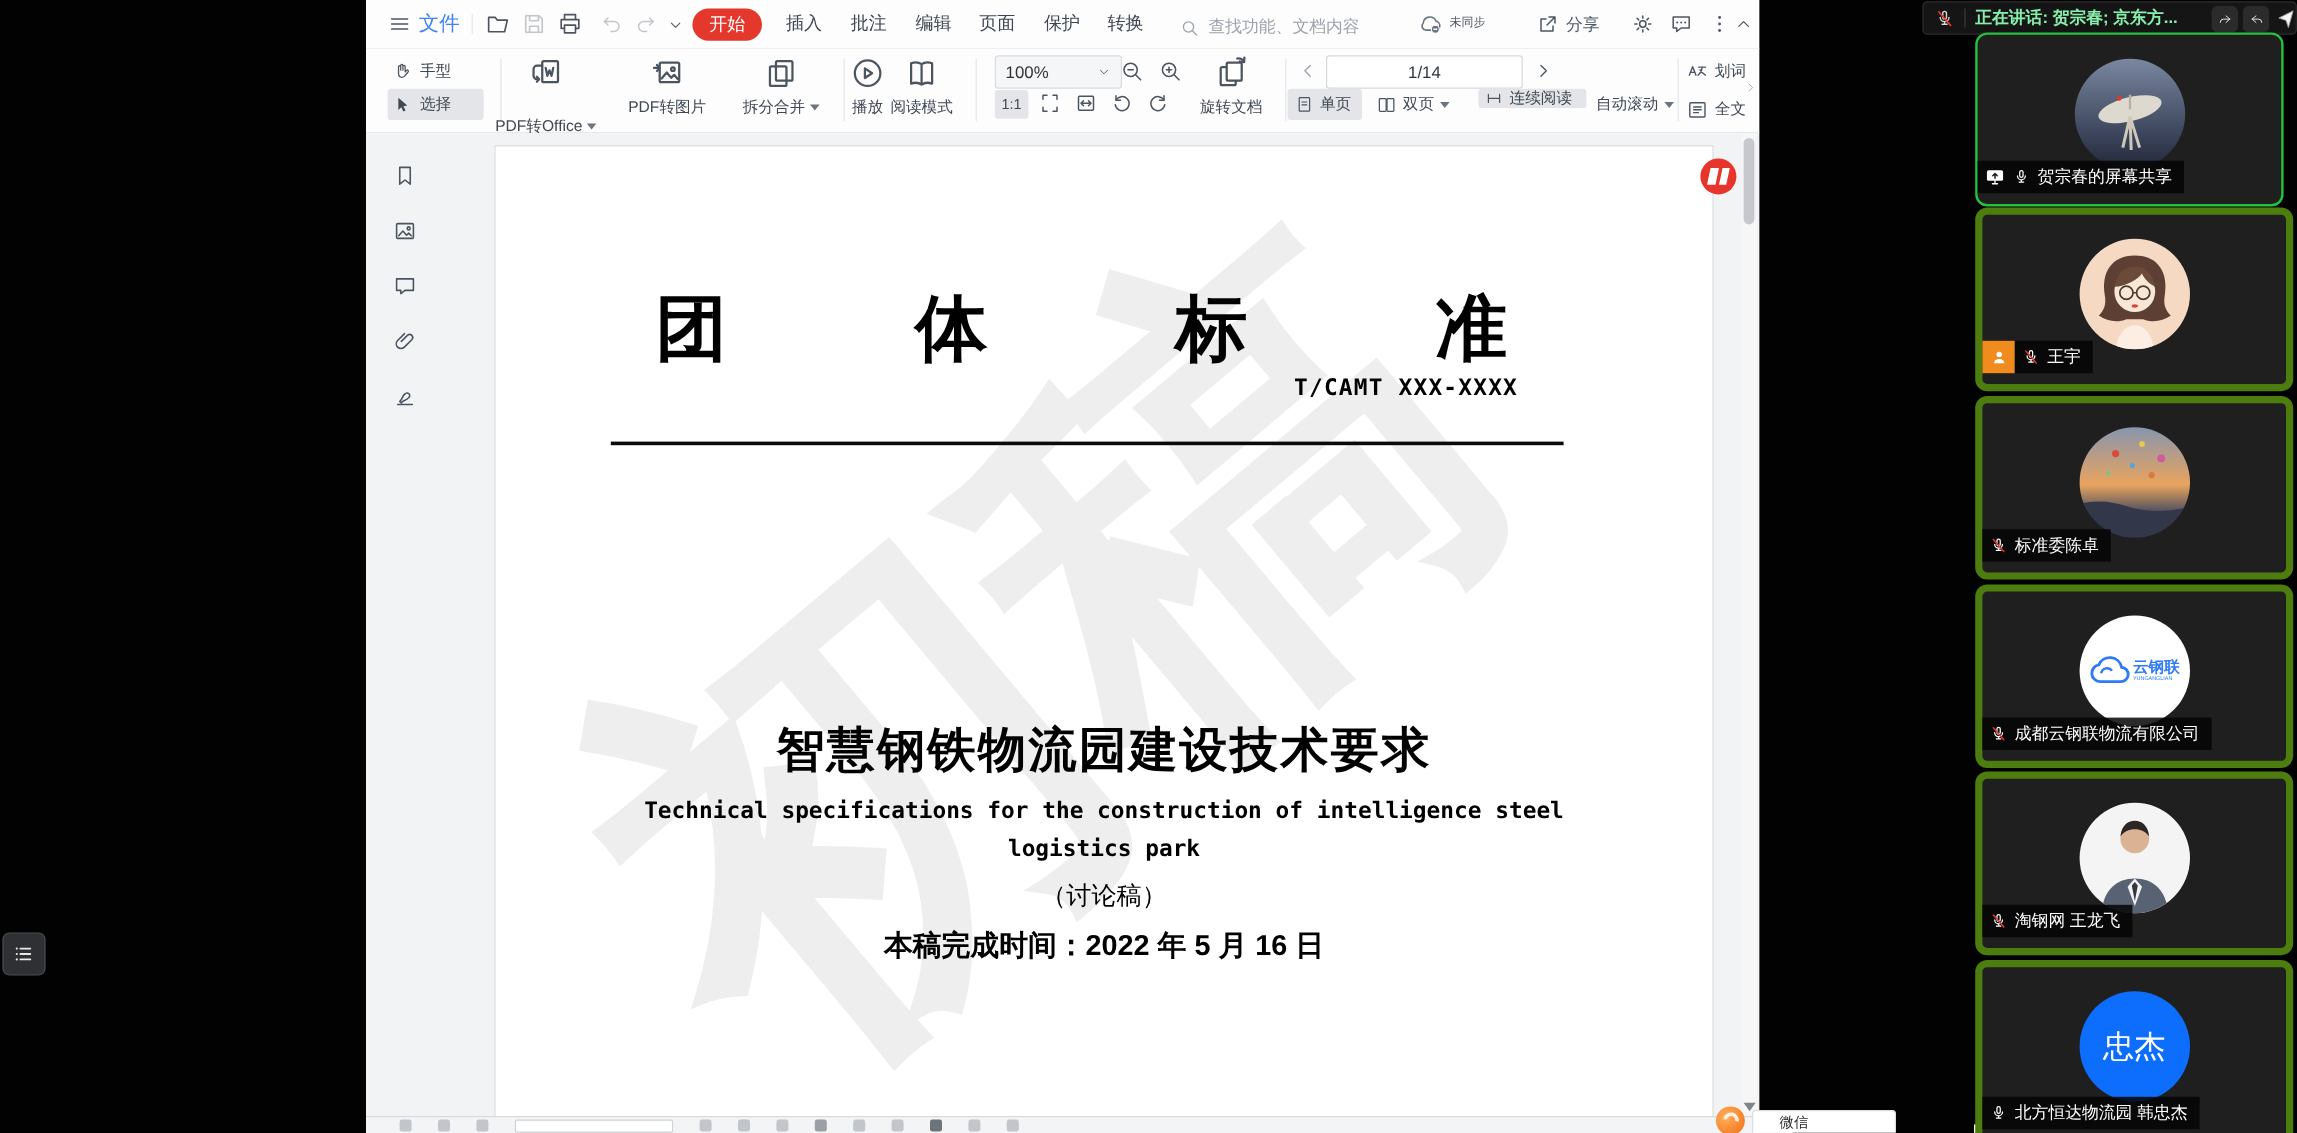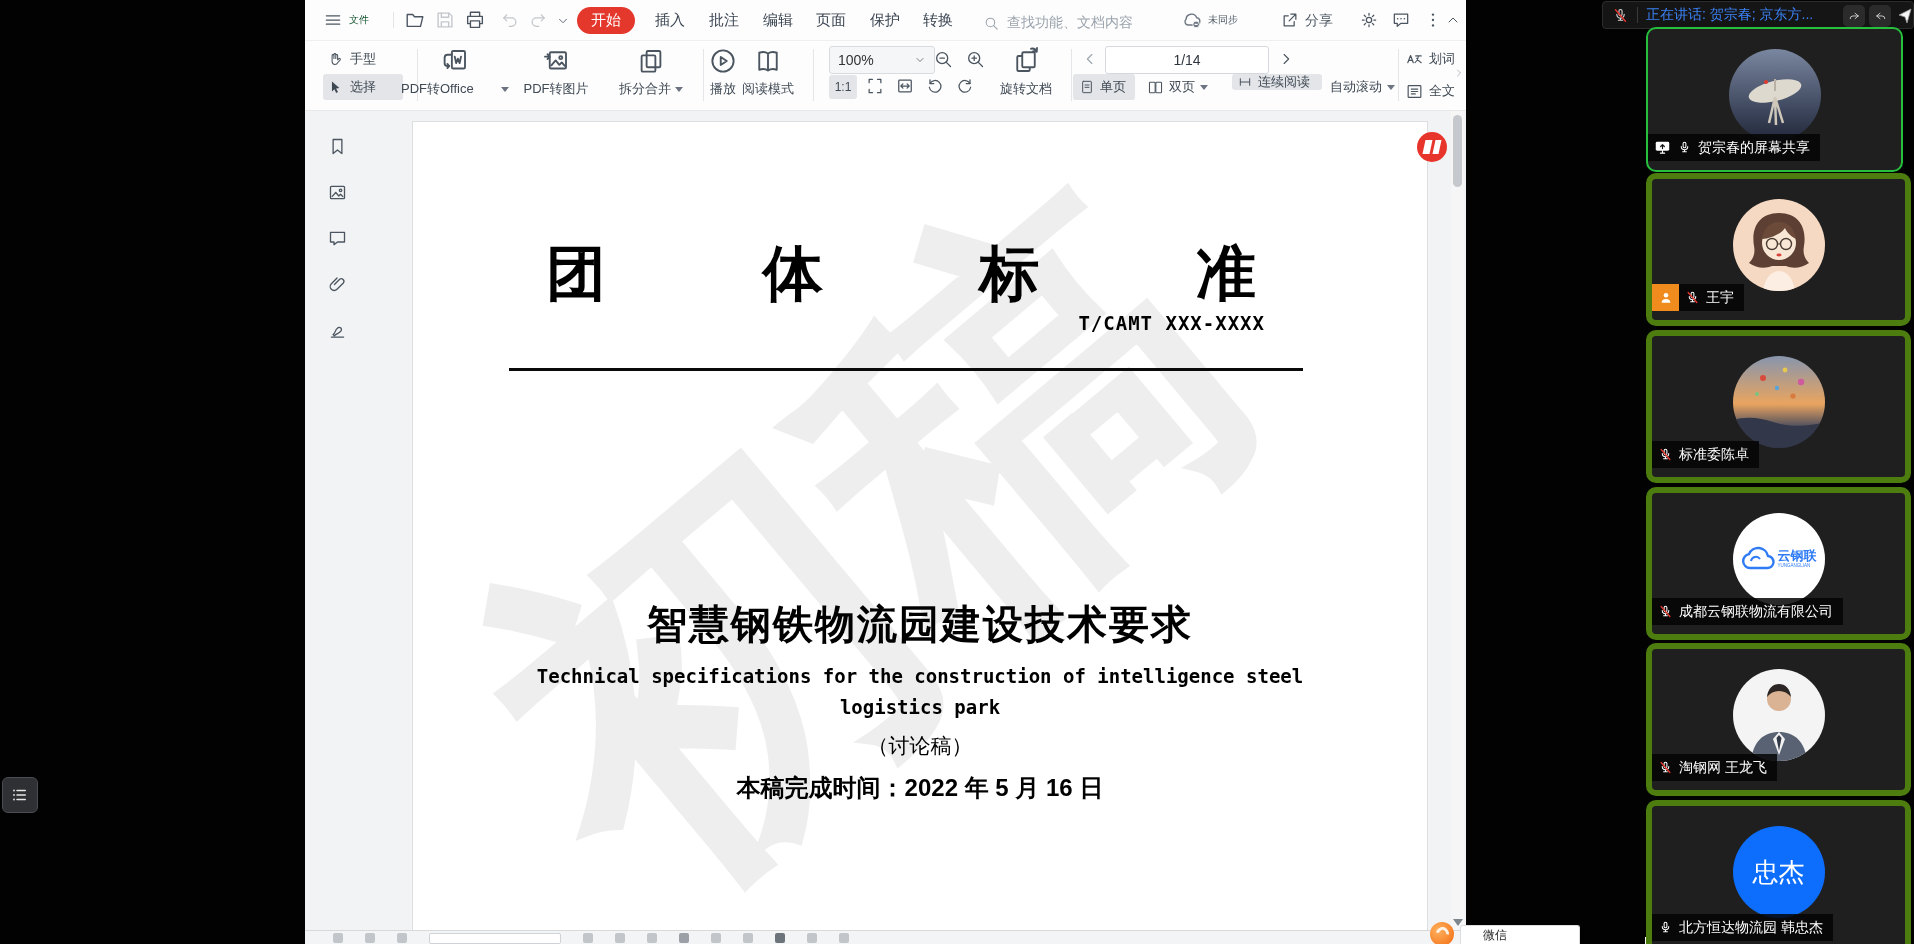--- a/index.html
+++ b/index.html
@@ -1,21 +1,21 @@
 <!DOCTYPE html>
 <html style="--accent-red: #e4382d; --active-green: #27c03e; --badge-orange: #f08c1e; --avatar-blue: #0d6efd; --logo-blue: #2f7bf5;"><head>
 <meta charset="utf-8">
 <style>
   html,body{margin:0;padding:0;background:#020202;width:1914px;height:944px;overflow:hidden;
     font-family:"Liberation Sans","DejaVu Sans",sans-serif;}
   .abs{position:absolute;}
   svg{display:block;}
   .ic{stroke:#4b5560;fill:none;stroke-width:1.5;stroke-linecap:round;stroke-linejoin:round;}
   .ic-dis{stroke:#c3c7cc;}
-  .menu-txt{font-size:10px;color:#14532d;line-height:40px;}
+  .menu-txt{font-size:17px;color:#3b82f6;line-height:40px;}
   .tab{font-size:15px;color:#3c4653;line-height:40px;cursor:default;}
   .lbl{font-size:13px;color:#3f4954;white-space:nowrap;}
   .pill-sel{background:#e3e5e8;border-radius:3px;}
   .vsep{width:1px;background:#e3e5e8;}
   .caret{width:0;height:0;border-left:4px solid transparent;border-right:4px solid transparent;border-top:5px solid #6b7480;}
   .tile{position:absolute;left:0;width:253px;height:141px;background:#1f1f1f;border:6px solid #4d7c0f;border-radius:10px;}
   .tile.active{border:2px solid var(--active-green,#27c03e);}
   .avatar{position:absolute;left:50%;top:20px;transform:translateX(-50%);width:92px;height:92px;border-radius:50%;overflow:hidden;}
   .plabel{position:absolute;left:0;bottom:9px;display:flex;align-items:center;height:27px;}
   .plabel .dark{display:flex;align-items:center;gap:6px;background:rgba(5,5,5,0.85);height:27px;padding:0 10px 0 6px;}
@@ -145,21 +145,21 @@
     </div>
     <div class="abs vsep" style="left:112px;top:8px;height:52px;"></div>
 
     <div class="abs" style="left:96px;top:3px;width:108px;height:62px;">
       <svg class="ic" width="30" height="30" viewBox="0 0 24 24" style="margin:2px auto 0;">
           <rect x="9.5" y="4" width="10.5" height="14" rx="1"></rect>
           <path d="M11.8 8.5l1.1 5.2 1.4-3.6 1.4 3.6 1.1-5.2"></path>
           <path d="M9.5 7H6a2.3 2.3 0 0 0-2.3 2.3v4.4A2.3 2.3 0 0 0 6 16h1.2"></path>
           <path d="M5.9 14.3L7.4 16l-1.5 1.7"></path>
         </svg>
-      <div style="display:flex;align-items:center;justify-content:space-between;gap:4px;margin-top:4px;">
+      <div style="display:flex;align-items:center;justify-content:center;gap:4px;margin-top:20px;">
         <span class="lbl">PDF转Office</span>
         <span class="caret"></span>
       </div>
     </div>
     <div class="abs" style="left:206px;top:3px;width:90px;height:62px;">
       <svg class="ic" width="30" height="30" viewBox="0 0 24 24" style="margin:2px auto 0;">
           <rect x="7" y="5" width="13" height="13" rx="1"></rect>
           <circle cx="15.8" cy="9.3" r="1.2"></circle>
           <path d="M8.3 15.5l3.4-4 3 3.6 1.9-2 2.4 2.8"></path>
           <path d="M3.2 8.5h3.6M5.2 6.5l1.8 2-1.8 2"></path>
@@ -407,21 +407,21 @@
   <span style="margin-left:9px;">
     <svg width="17" height="17" viewBox="0 0 24 24">
         <g stroke="#d8d8d8" fill="none" stroke-width="1.6" stroke-linecap="round">
           <rect x="9.8" y="3.5" width="4.4" height="9" rx="2.2"></rect>
           <path d="M6.8 10.5a5.2 5.2 0 0 0 10.4 0M12 15.7v3M9 18.7h6"></path>
         </g>
         <path d="M5 4L19 20" stroke="#e5372e" stroke-width="2" stroke-linecap="round"></path>
       </svg>
   </span>
   <span style="width:1px;height:16px;background:#3a3a3a;margin:0 8px;"></span>
-  <span style="color:#3b82f6;font-size:14px;font-weight:400;white-space:nowrap;">正在讲话: 贺宗春; 京东方...</span>
+  <span style="color:#86efac;font-size:14px;font-weight:700;white-space:nowrap;">正在讲话: 贺宗春; 京东方...</span>
   <span style="position:absolute;right:48px;top:3px;width:22px;height:22px;background:#2b2b2b;border-radius:5px;display:flex;align-items:center;justify-content:center;">
     <svg class="ic" width="13" height="13" viewBox="0 0 24 24" style="stroke:#e8e8e8;">
         <path d="M13 6l6 5-6 5M19 11H9a5 5 0 0 0-5 5"></path>
       </svg>
   </span>
   <span style="position:absolute;right:22px;top:3px;width:22px;height:22px;background:#2b2b2b;border-radius:5px;display:flex;align-items:center;justify-content:center;">
     <svg class="ic" width="13" height="13" viewBox="0 0 24 24" style="stroke:#e8e8e8;">
         <path d="M11 6L5 11l6 5M5 11h10a5 5 0 0 1 5 5"></path>
       </svg>
   </span>

